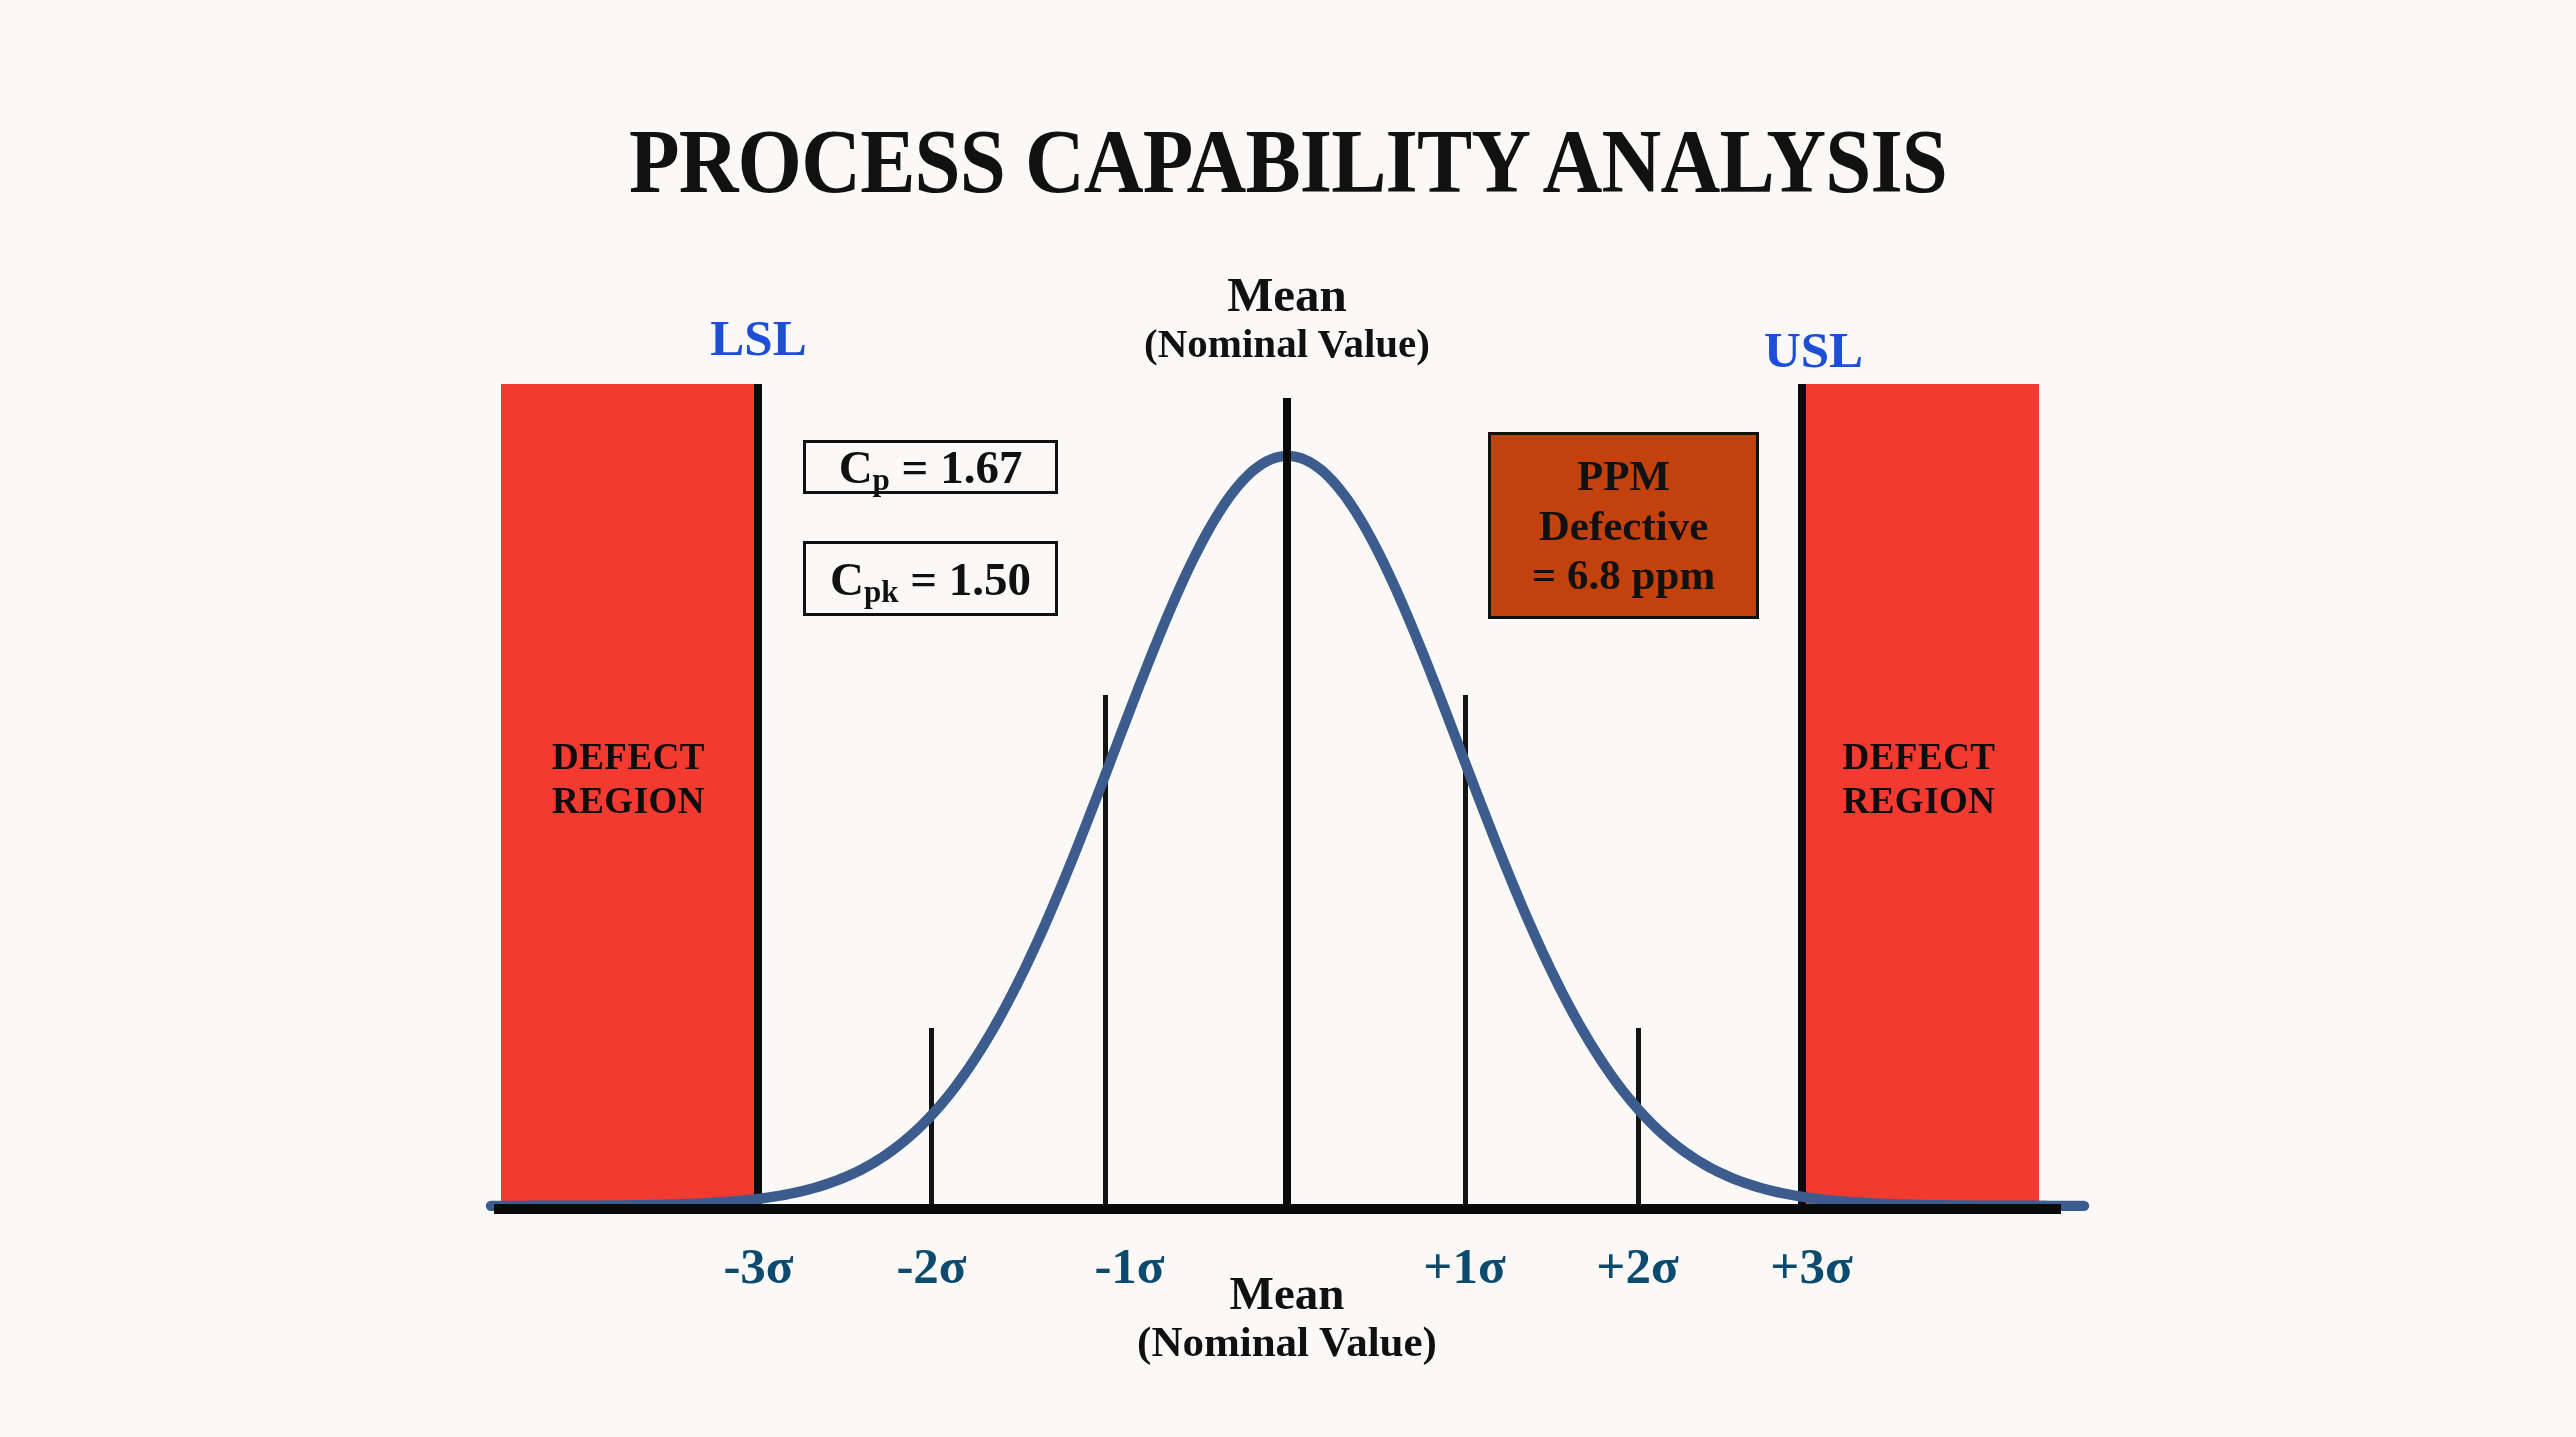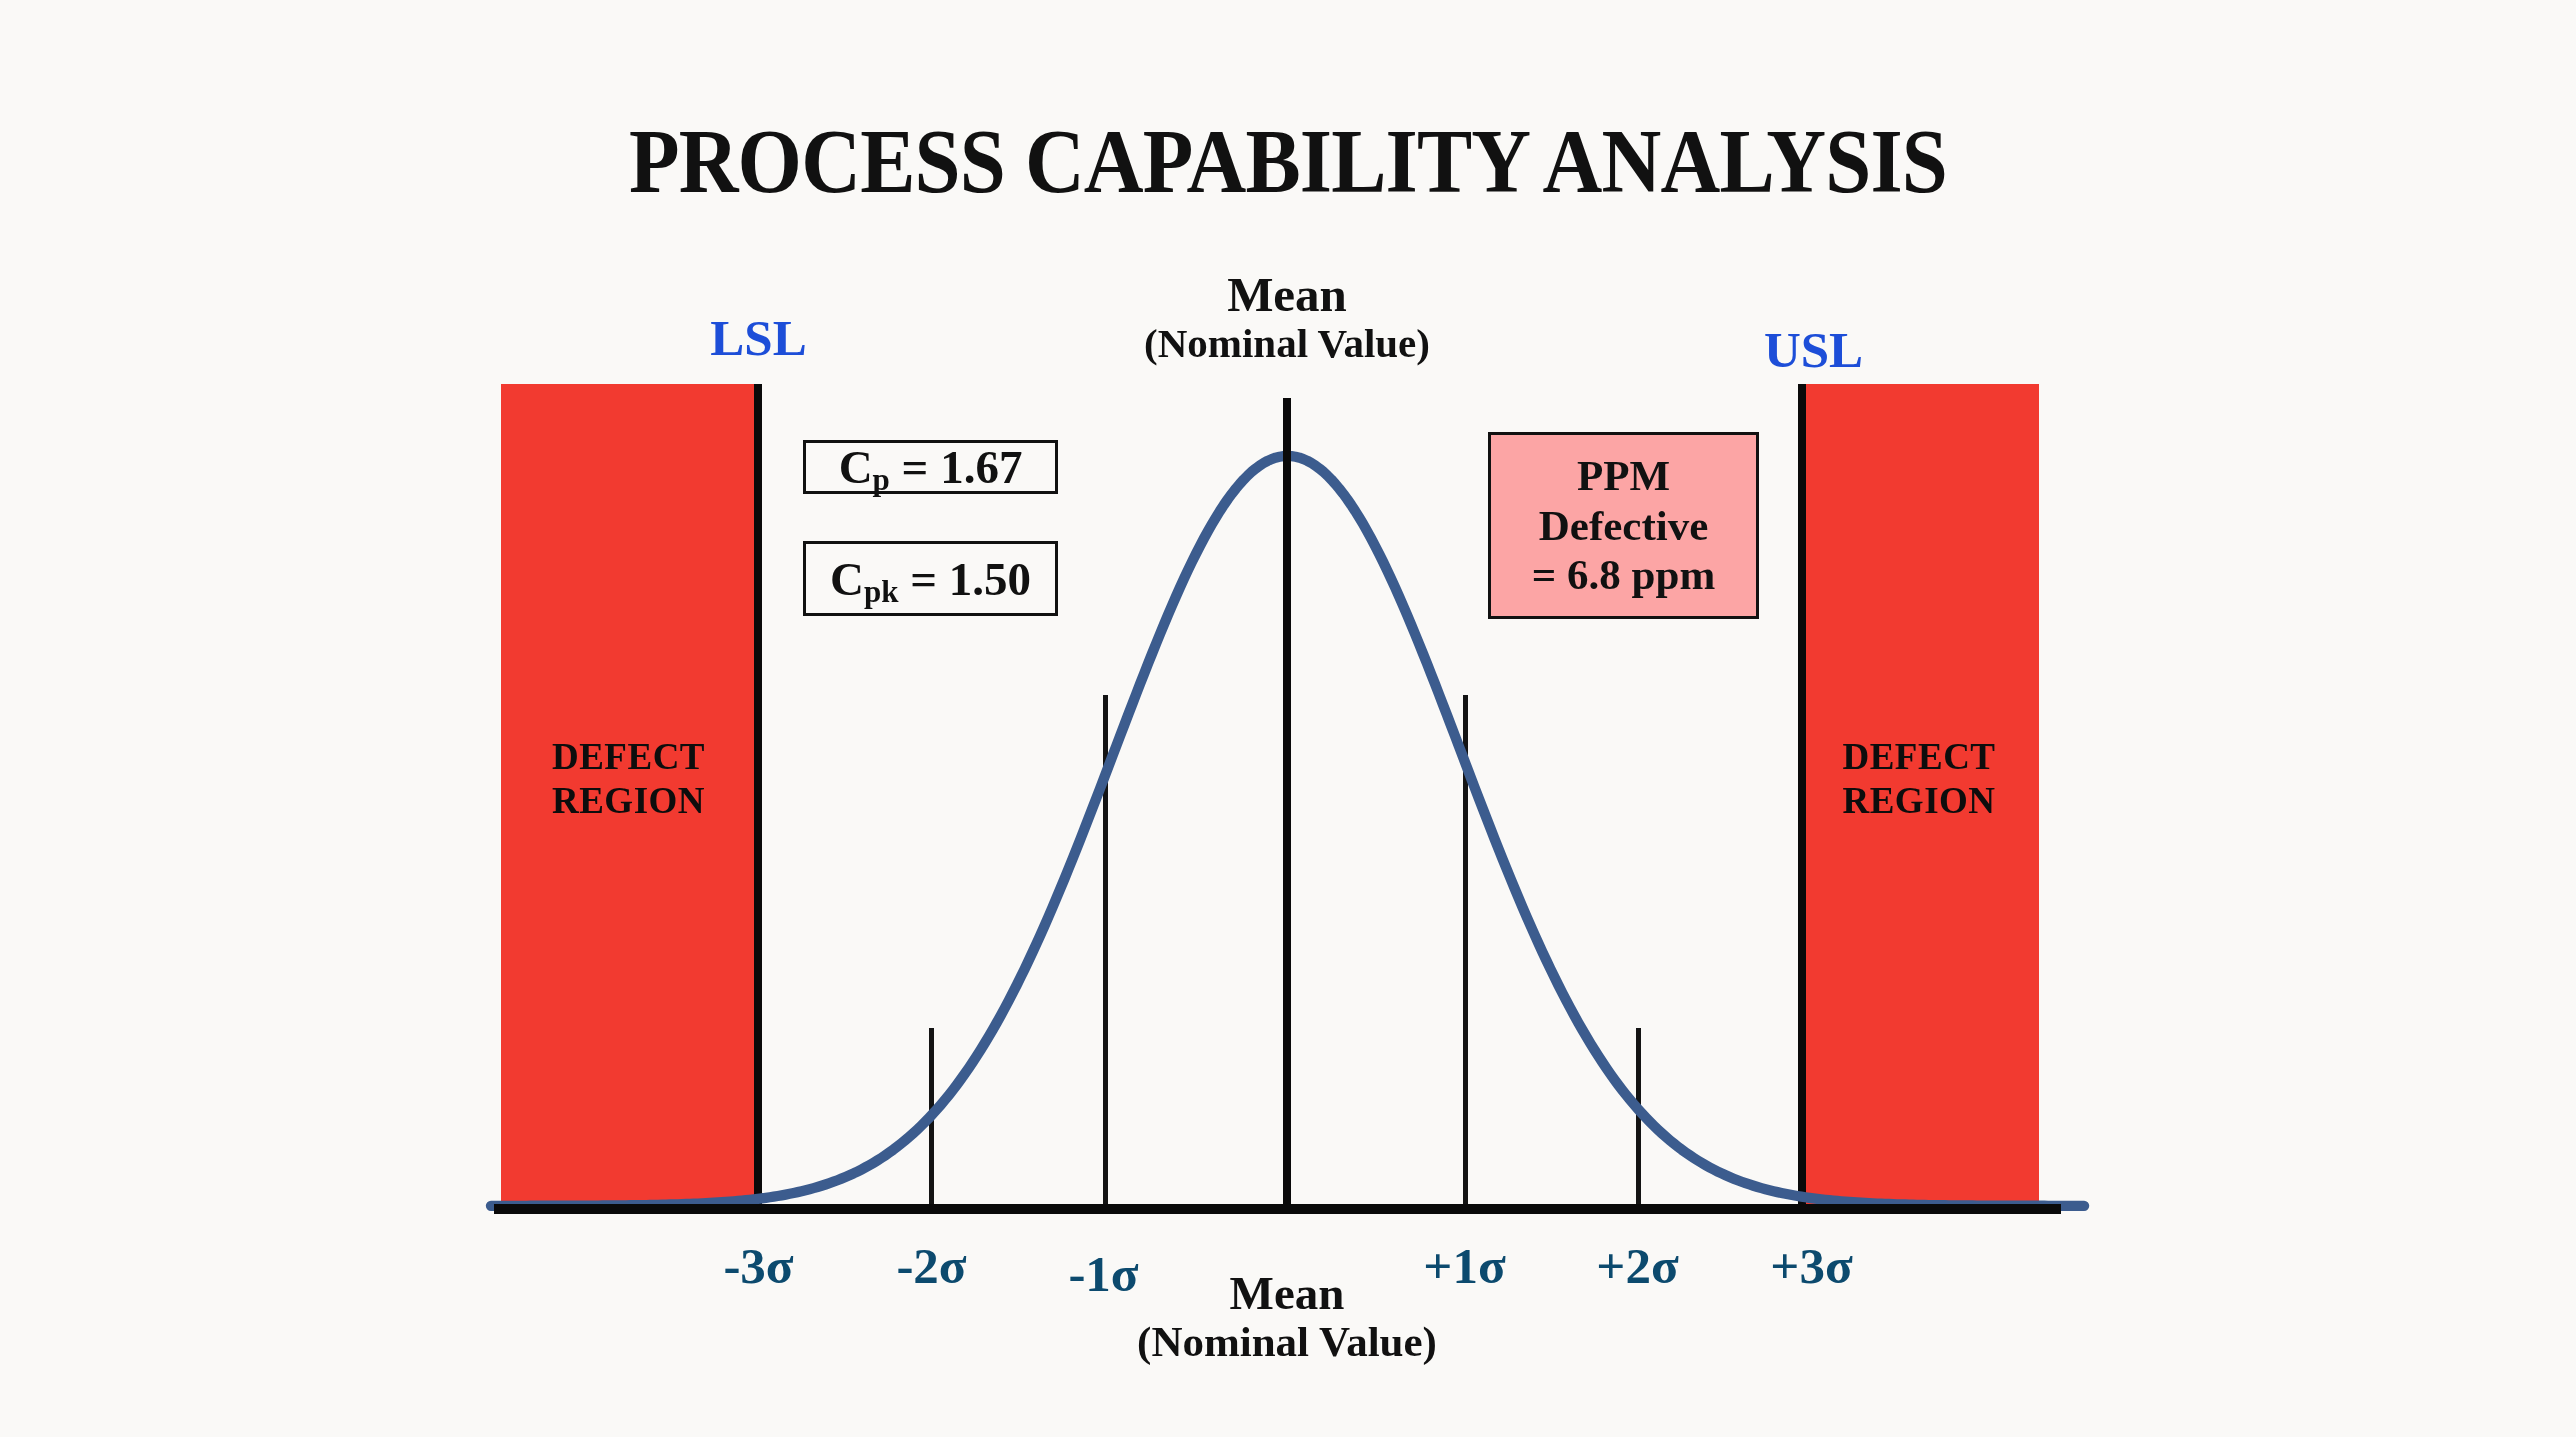--- a/index.html
+++ b/index.html
@@ -161,21 +161,21 @@
     top: 0.24em;
   }
   #cp-box  { left: 803px; top: 440px; width: 255px; height: 54px; }
   #cpk-box { left: 803px; top: 541px; width: 255px; height: 75px; }
 
   #ppm-box {
     position: absolute;
     left: 1488px; top: 432px;
     width: 271px; height: 187px;
     border: 3.7px solid #111111;
-    background: #fca5a5;
+    background: #c2410c;
     box-sizing: border-box;
     display: flex;
     flex-direction: column;
     align-items: center;
     justify-content: center;
   }
   #ppm-box .ppm-line {
     font-size: 43px;
     font-weight: 700;
     line-height: 1.16;
@@ -273,21 +273,21 @@
   </div>
 
   <div id="ppm-box">
     <span class="ppm-line">PPM</span>
     <span class="ppm-line">Defective</span>
     <span class="ppm-line">= 6.8 ppm</span>
   </div>
 
   <div class="tick-label" style="left:665px;">-3σ</div>
   <div class="tick-label" style="left:838px;">-2σ</div>
-  <div class="tick-label" style="left:1010px;margin-top:8px;">-1σ</div>
+  <div class="tick-label" style="left:1036px;">-1σ</div>
   <div class="tick-label" style="left:1371px;">+1σ</div>
   <div class="tick-label" style="left:1544px;">+2σ</div>
   <div class="tick-label" style="left:1718px;">+3σ</div>
 
   <div id="mean-bottom-label">
     <span class="mean-main">Mean</span>
     <span class="mean-sub">(Nominal Value)</span>
   </div>
 
 </div>

